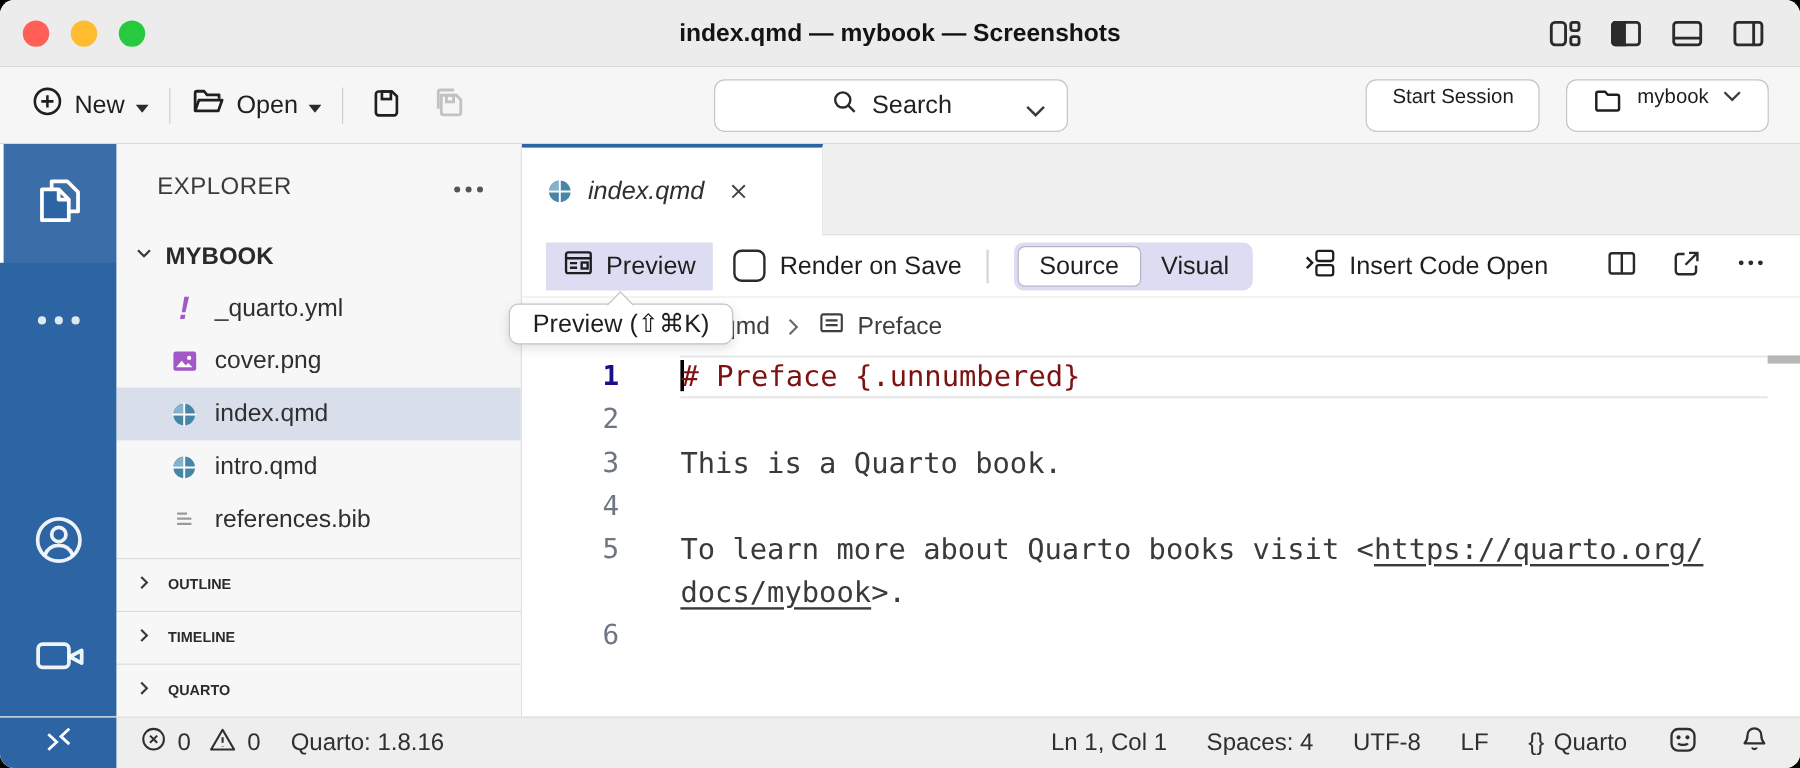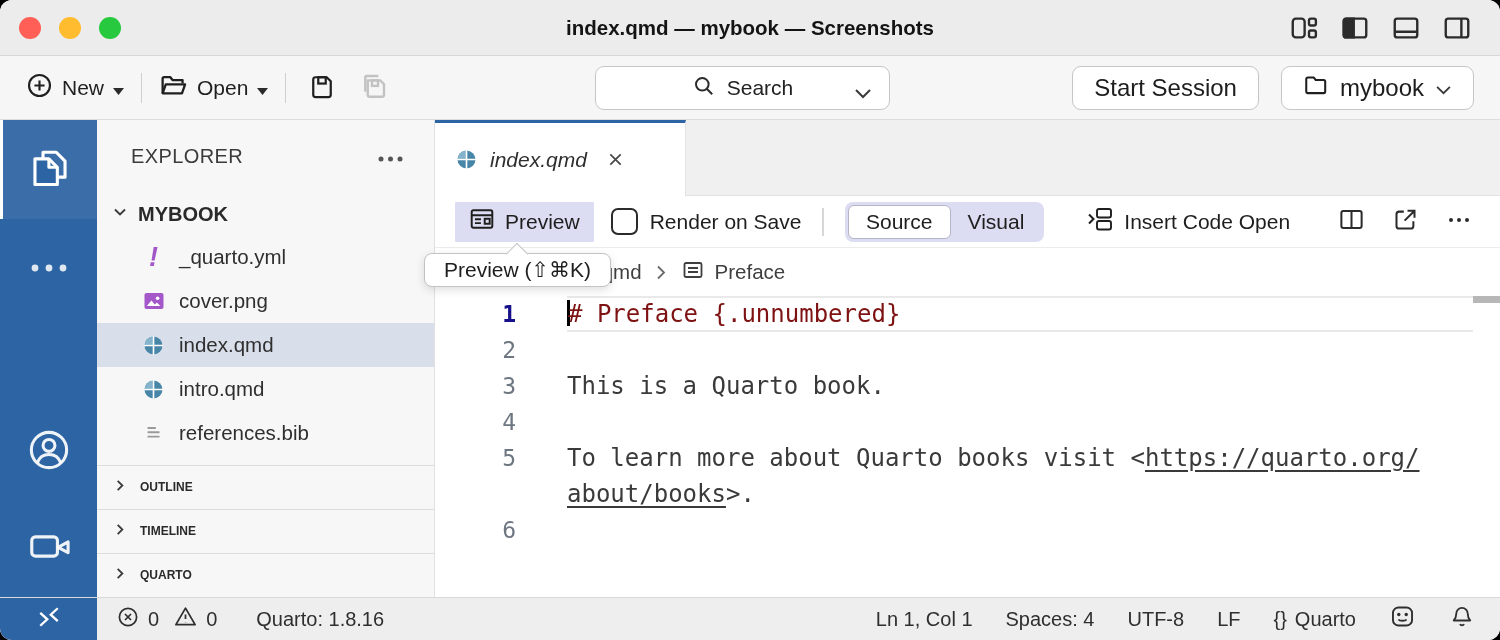--- a/index.html
+++ b/index.html
@@ -16,21 +16,21 @@
   .titlebar-icons{position:absolute;right:28px;display:flex;gap:21px;align-items:center;z-index:2}
   .titlebar-icons svg{display:block}
 
   
   .toolbar{height:64px;background:#f6f6f6;border-bottom:1px solid #dcdcdc;display:flex;align-items:center;position:relative;padding:0 26px}
   .tb-item{display:flex;align-items:center;gap:9px;font-size:21px;color:#1f1f1f}
   .tb-sep{width:1px;height:30px;background:#cfcfcf;margin:0 17px}
   .search-box{position:absolute;left:595px;top:10px;width:295px;height:44px;border:1.5px solid #c6c6c6;border-radius:9px;background:#fff;display:flex;align-items:center;justify-content:center;gap:11px;font-size:21px;color:#222}
   .search-box .chev{position:absolute;right:17px;top:14px}
   .tb-right{position:absolute;right:26px;display:flex;gap:22px}
-  .btn{height:44px;border:1.5px solid #c6c6c6;border-radius:9px;background:#fff;display:flex;align-items:center;padding:12px 21px;font-size:24px;gap:11px;color:#1d1d1d}
+  .btn{height:44px;border:1.5px solid #c6c6c6;border-radius:9px;background:#fff;display:flex;padding:4px 21px;font-size:17px;gap:11px;color:#1d1d1d}
 
   
   .main{display:flex;height:477px;overflow:hidden}
 
   .activitybar{width:97px;background:#2d64a3;position:relative;flex:none}
   .ab-item{position:absolute;left:0;width:100%;display:flex;align-items:center;justify-content:center}
   .ab-files{top:0;height:99px;border-left:3px solid #fff;background:rgba(255,255,255,.07)}
   .ab-more{top:125px;height:46px}
   .ab-account{top:308px;height:48px}
   .ab-camera{top:404px;height:48px}
@@ -79,21 +79,21 @@
   .scroll-thumb{position:absolute;top:0;right:0;width:27px;height:7px;background:#b7b7b7}
 
   .tooltip{position:absolute;left:-11px;top:133px;z-index:40;height:34px;background:#fff;border:1px solid #c3c3c3;border-radius:8px;display:flex;align-items:center;padding:0 19px;font-size:21px;color:#1e1e1e;box-shadow:0 3px 10px rgba(0,0,0,.13)}
   .tooltip::before{content:"";position:absolute;top:-8.5px;left:84px;width:15px;height:15px;background:#fff;border-left:1px solid #c3c3c3;border-top:1px solid #c3c3c3;transform:rotate(45deg)}
 
   
   .statusbar{height:43px;background:#eee;border-top:1px solid #d9d9d9;display:flex;align-items:center;font-size:20px;color:#2f2f2f}
   .remote{width:97px;height:100%;background:#2d64a3;display:flex;align-items:center;justify-content:center;flex:none}
   .st-left{display:flex;align-items:center;gap:8px;margin-left:19px}
   .st-item{display:flex;align-items:center;gap:8px}
-  .quarto-ver{margin-left:31px}
+  .quarto-ver{margin-left:17px}
   .st-right{margin-left:auto;display:flex;align-items:center;gap:33px;margin-right:25px}
   svg{flex:none}
 </style>
 </head>
 <body>
 
 <div class="window">
 
   <div class="titlebar">
     <div class="traffic">
@@ -401,21 +401,21 @@
           <div class="code-row">
             <span class="gutter">4</span>
             <span class="row-content"></span>
           </div>
           <div class="code-row">
             <span class="gutter">5</span>
             <span class="row-content"><span>To learn more about Quarto books visit &lt;</span><span class="tok-link">https://quarto.org/</span></span>
           </div>
           <div class="code-row">
             <span class="gutter"></span>
-            <span class="row-content"><span class="tok-link">about/books</span><span>&gt;.</span></span>
+            <span class="row-content"><span class="tok-link">docs/mybook</span><span>&gt;.</span></span>
           </div>
           <div class="code-row">
             <span class="gutter">6</span>
             <span class="row-content"></span>
           </div>
         </div>
 
       <div class="tooltip">
         <span>Preview (⇧⌘K)</span>
       </div>

